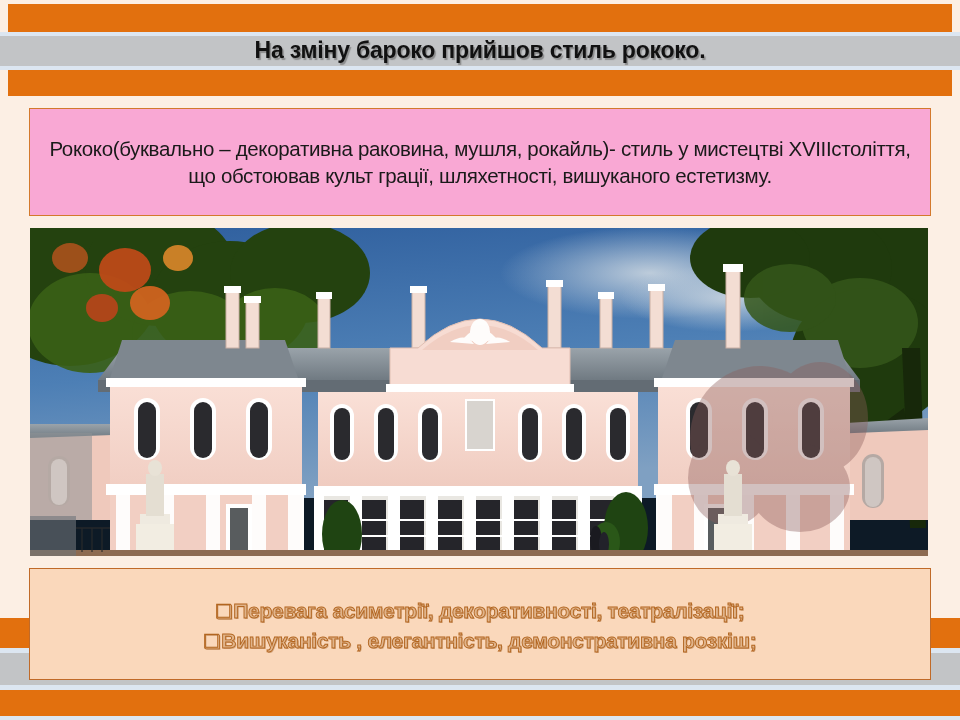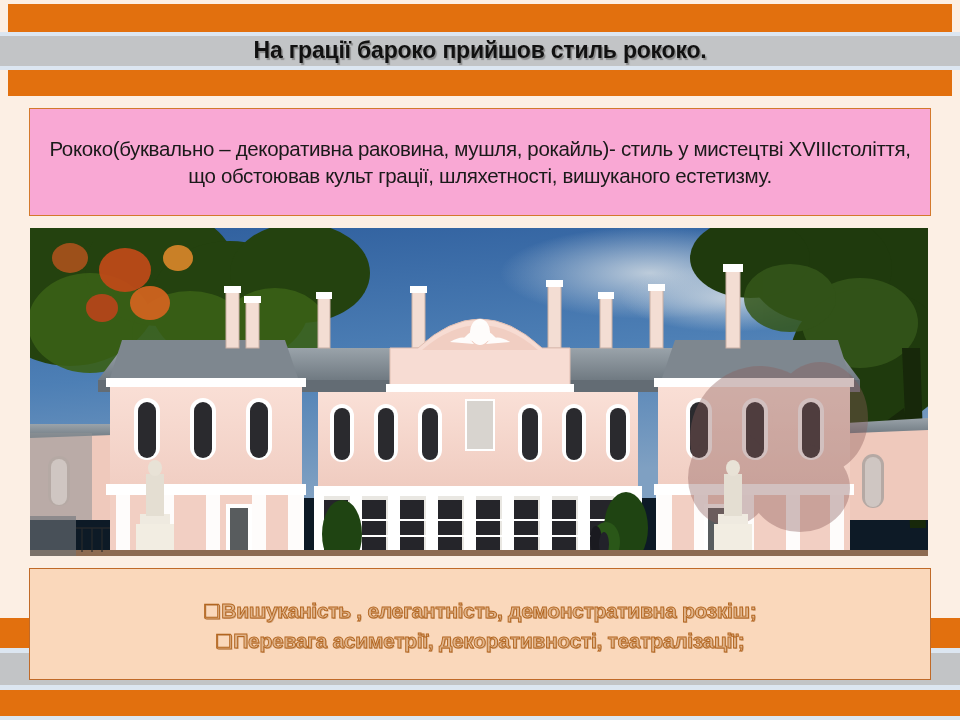--- a/index.html
+++ b/index.html
@@ -130,21 +130,21 @@
 </style>
 </head>
 <body>
 
 <div class="band-orange" id="hdr-orange-top"></div>
 <div class="band-lightblue" id="hdr-blue-1"></div>
 <div class="band-gray" id="hdr-gray"></div>
 <div class="band-lightblue" id="hdr-blue-2"></div>
 <div class="band-orange" id="hdr-orange-bot"></div>
 
-<div id="title-text">На грації бароко прийшов стиль рококо.</div>
+<div id="title-text">На зміну бароко прийшов стиль рококо.</div>
 
 <div id="definition-box">
   <div id="definition-text">Рококо(буквально – декоративна раковина, мушля, рокайль)- стиль у мистецтві  XVIIIстоліття, що обстоював культ грації, шляхетності, вишуканого естетизму.</div>
 </div>
 
 <div id="photo-frame">
   <svg id="photo-canvas" viewBox="0 0 898 328" preserveAspectRatio="none">
     <defs>
       <linearGradient id="skyGrad" x1="0" y1="0" x2="0.25" y2="1">
         <stop offset="0%" stop-color="#2F5F9E"></stop>
@@ -407,18 +407,18 @@
 
 <div class="band-orange" id="ftr-orange-strip"></div>
 <div class="band-lightblue" id="ftr-blue-1"></div>
 <div class="band-gray" id="ftr-gray"></div>
 <div class="band-lightblue" id="ftr-blue-2"></div>
 <div class="band-orange" id="ftr-orange-bot"></div>
 <div class="band-lightblue" id="ftr-blue-3"></div>
 
 <div id="bullets-box">
   <div class="bullet-line">
+    <span class="bullet-glyph">❑</span><span>Перевага асиметрії, декоративності, театралізації;</span>
+  </div>
+  <div class="bullet-line">
     <span class="bullet-glyph">❑</span><span>Вишуканість , елегантність, демонстративна розкіш;</span>
   </div>
-  <div class="bullet-line">
-    <span class="bullet-glyph">❑</span><span>Перевага асиметрії, декоративності, театралізації;</span>
-  </div>
 </div>
 
 </body></html>

